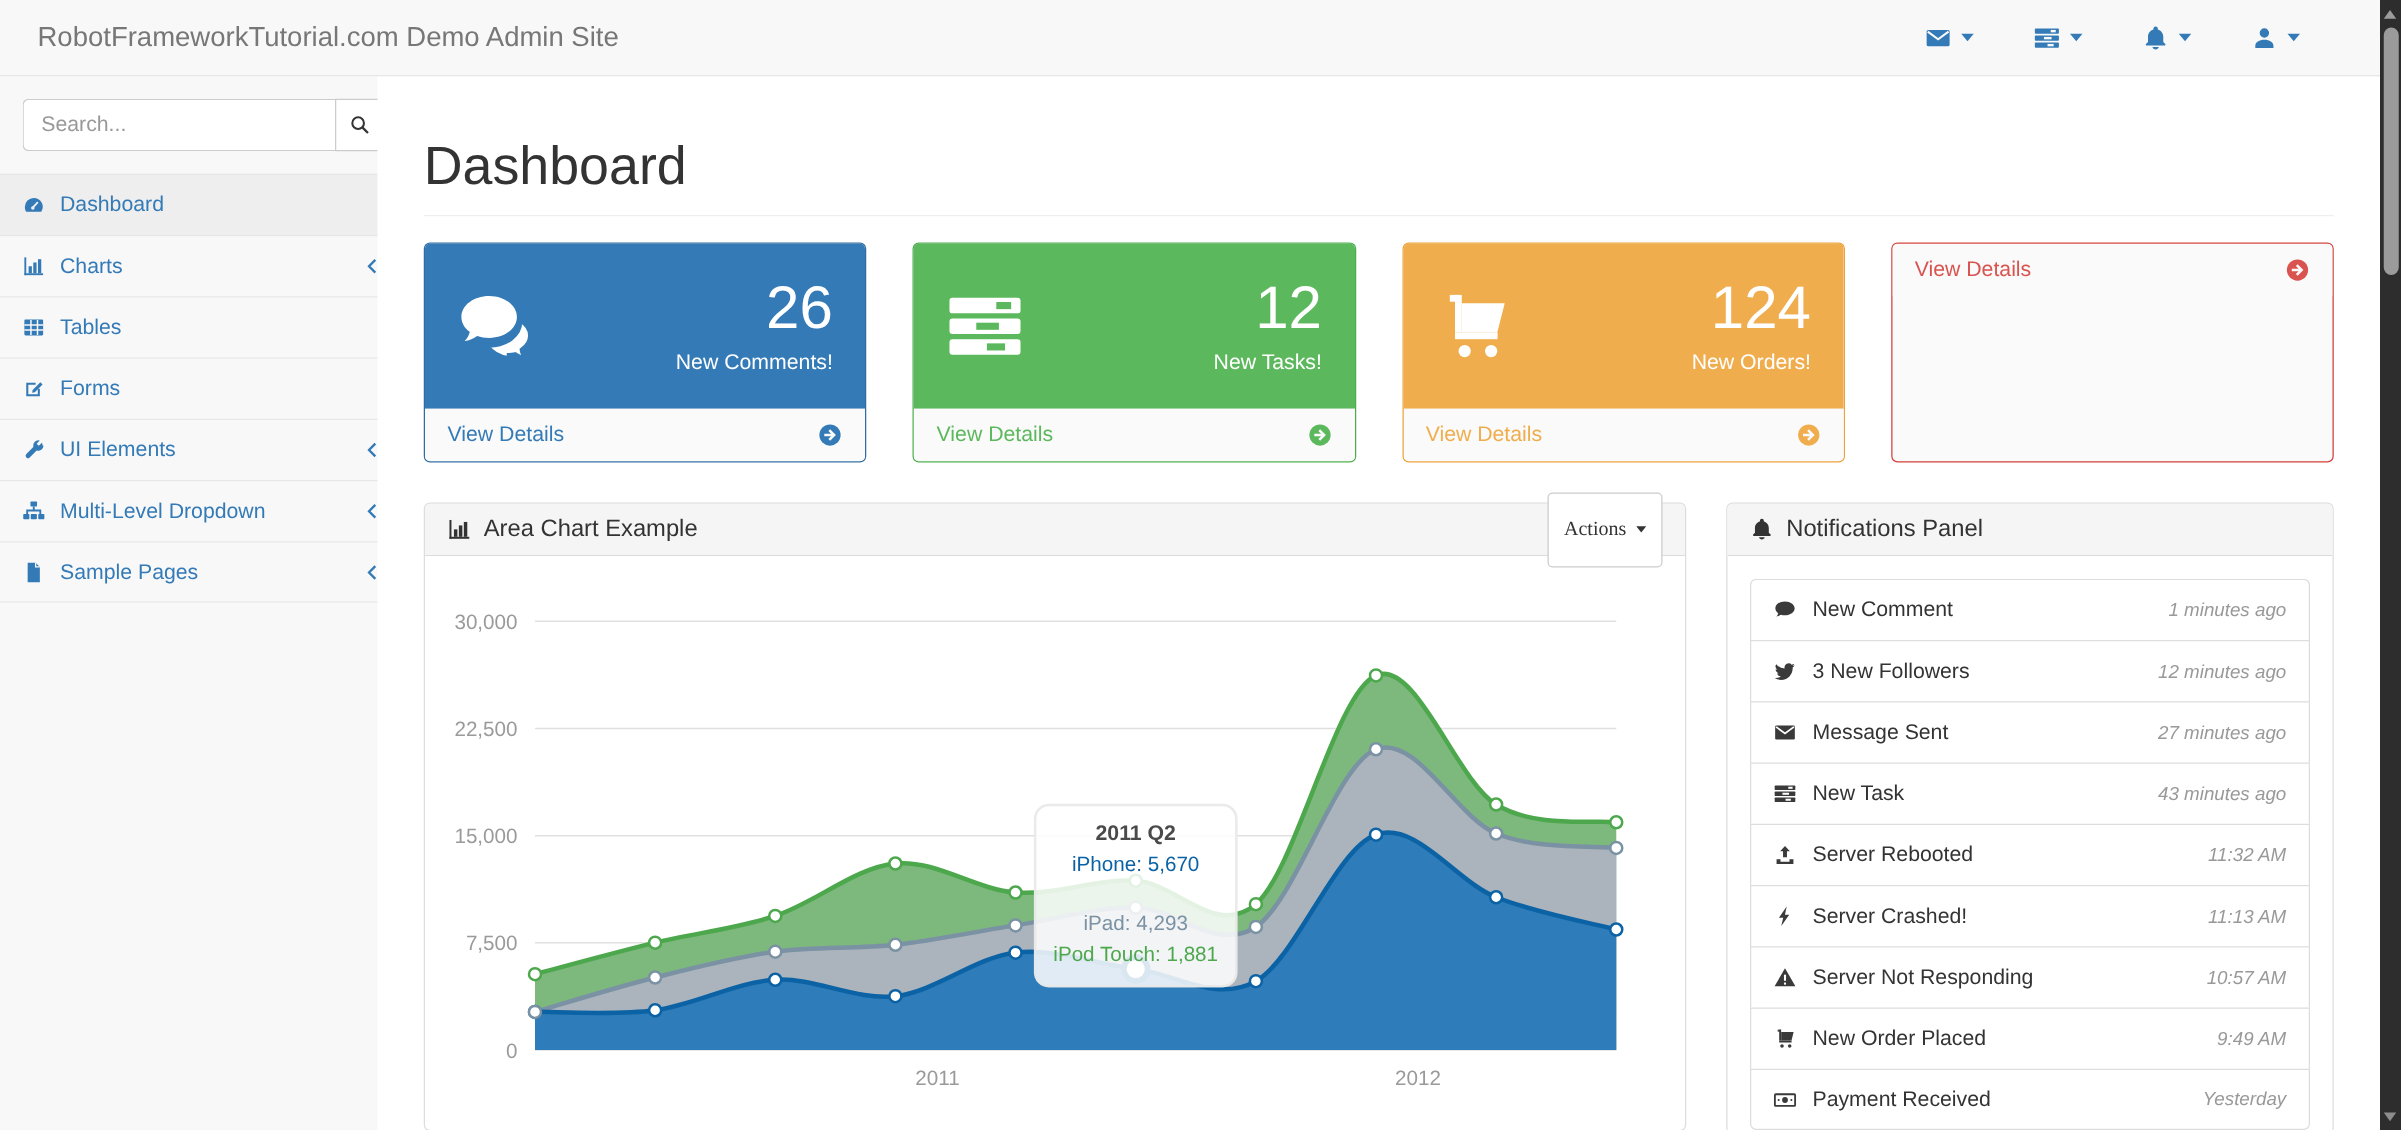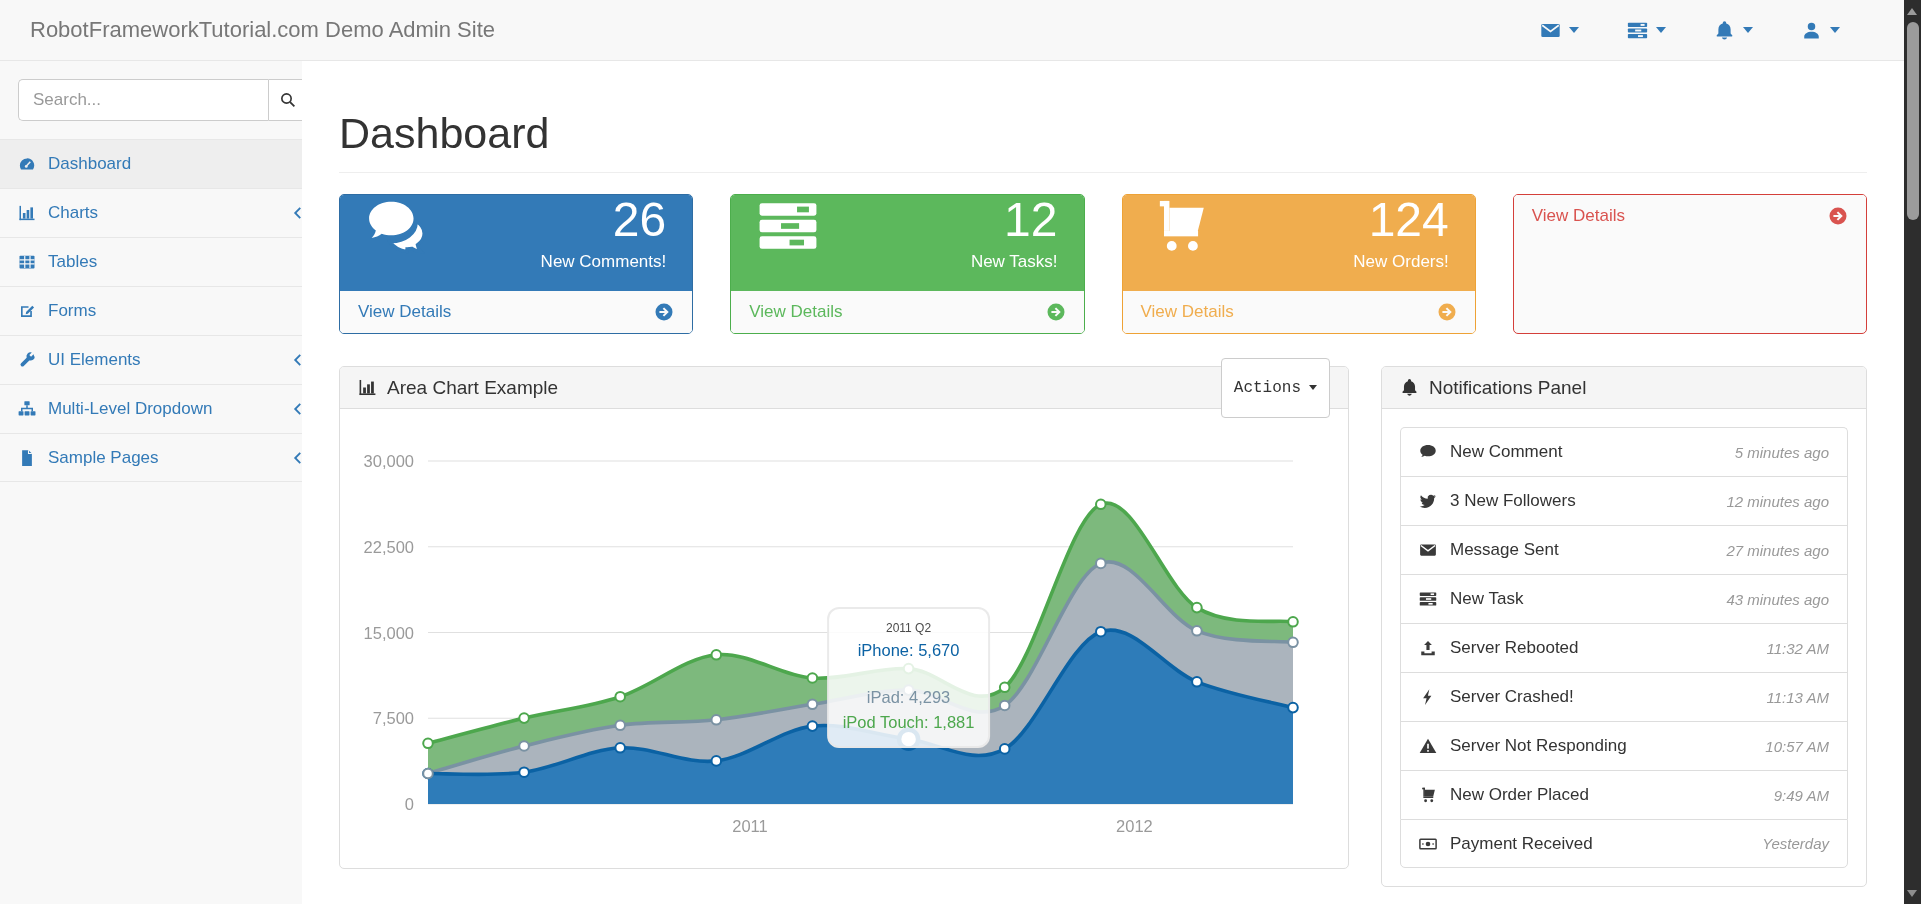--- a/index.html
+++ b/index.html
@@ -41,52 +41,52 @@
 
   
   .content{position:absolute;left:302px;top:61px;right:17px;bottom:0;background:#fff;
            padding:0 37px;box-sizing:border-box;overflow:hidden}
   .page-header{margin:48px 0 21px;padding-bottom:14px;border-bottom:1px solid #eee}
   .page-header h1{margin:0;font-size:43px;font-weight:500;color:#333}
 
   
   .cards-row{display:flex;gap:37px}
   .stat-card{flex:1;border:1px solid;border-radius:5px;overflow:hidden;background:#fafafa}
-  .card-top{height:96px;display:flex;align-items:flex-start;justify-content:space-between;
+  .card-top{height:132px;display:flex;align-items:center;justify-content:space-between;
             padding:0 26px;color:#fff}
   .card-icon{font-size:62px}
   .card-nums{text-align:right}
   .card-value{font-size:48px;line-height:1.05}
   .card-label{font-size:17px;margin-top:7px}
   .card-footer{display:flex;align-items:center;justify-content:space-between;height:42px;
                padding:0 18px;background:#fafafa;font-size:17px}
 
   
   .panels-row{display:flex;gap:32px;margin-top:32px;align-items:flex-start}
   .panel{border:1px solid #ddd;border-radius:5px;background:#fff;box-sizing:border-box}
   .panel-chart{width:1010px}
   .panel-notif{width:486px}
   .panel-heading{background:#f5f5f5;border-bottom:1px solid #ddd;height:41px;padding:0 18px;
                  display:flex;align-items:center;justify-content:space-between;
                  border-radius:4px 4px 0 0;font-size:19px;color:#333}
   .ph-title{display:flex;align-items:center;gap:10px}
   .ph-title .i{font-size:19px;color:#333}
   .btn-actions{display:flex;align-items:center;gap:8px;background:#fff;border:1px solid #ccc;
                border-radius:4px;color:#333;font-size:16px;padding:20px 12px;cursor:pointer;
-               font-family:Liberation Mono, monospace}
+               font-family:Liberation Serif, serif}
   .btn-actions .caret{border-top-width:5px;border-left-width:4.5px;border-right-width:4.5px}
 
   
   .chart-body{position:relative;height:459px}
   .chart-body svg{position:absolute;left:0;top:0}
   svg text{font-family:"Liberation Sans",sans-serif}
   .morris-hover{position:absolute;top:198px;transform:translateX(-50%);min-width:112px;
                 background:rgba(255,255,255,.85);border:2px solid rgba(230,230,230,.85);
                 border-radius:12px;padding:8px 14px;text-align:center;pointer-events:none}
-  .mh-title{font-size:12px;font-weight:normal;color:#4a4a4a;margin:4px 0 2px}
+  .mh-title{font-size:17px;font-weight:bold;color:#4a4a4a;margin:4px 0 2px}
   .mh-line{font-size:16.5px;margin:6px 0}
 
   
   .notif-body{padding:18px}
   .list-group{display:block}
   .lg-item{display:flex;align-items:center;height:49px;padding:0 18px;box-sizing:border-box;
            border:1px solid #ddd;border-bottom:none;background:#fff;color:#333;font-size:17px}
   .lg-item:first-child{border-radius:5px 5px 0 0}
   .lg-item:last-child{border-bottom:1px solid #ddd;border-radius:0 0 5px 5px}
   .lg-icon{width:31px;font-size:18px;color:#3a3a3a}
@@ -443,21 +443,21 @@
       </div>
       <div class="notif-body">
         <div class="list-group" id="notif-list">
             <a class="lg-item">
               <span class="i lg-icon">
                 <svg viewBox="0 0 24 24" fill="currentColor">
                   <path d="M12 2.8C6.3 2.8 1.7 6.1 1.7 10.2c0 2.1 1.2 4 3.1 5.3-.3 1.3-1 2.4-1.9 3.3 1.8-.2 3.4-.9 4.7-1.8 1.4.5 2.9.7 4.4.7 5.7 0 10.3-3.3 10.3-7.5S17.7 2.8 12 2.8z"></path>
                 </svg>
               </span>
               <span>New Comment</span>
-              <span class="lg-time">5 minutes ago</span>
+              <span class="lg-time">1 minutes ago</span>
             </a>
             <a class="lg-item">
               <span class="i lg-icon">
                 <svg viewBox="0 0 24 24" fill="currentColor">
                   <path d="M22.5 5.6c-.8.4-1.6.6-2.5.7.9-.5 1.6-1.4 1.9-2.4-.8.5-1.8.9-2.8 1.1a4.4 4.4 0 00-7.5 4A12.4 12.4 0 012.6 4.4 4.4 4.4 0 004 10.3c-.7 0-1.4-.2-2-.5v.1c0 2.1 1.5 3.9 3.5 4.3-.6.2-1.3.2-2 .1.6 1.8 2.2 3 4.1 3.1A8.8 8.8 0 011 19.2a12.4 12.4 0 006.7 2c8.1 0 12.5-6.7 12.5-12.5v-.6c.9-.6 1.6-1.4 2.3-2.5z"></path>
                 </svg>
               </span>
               <span>3 New Followers</span>
               <span class="lg-time">12 minutes ago</span>
             </a>

